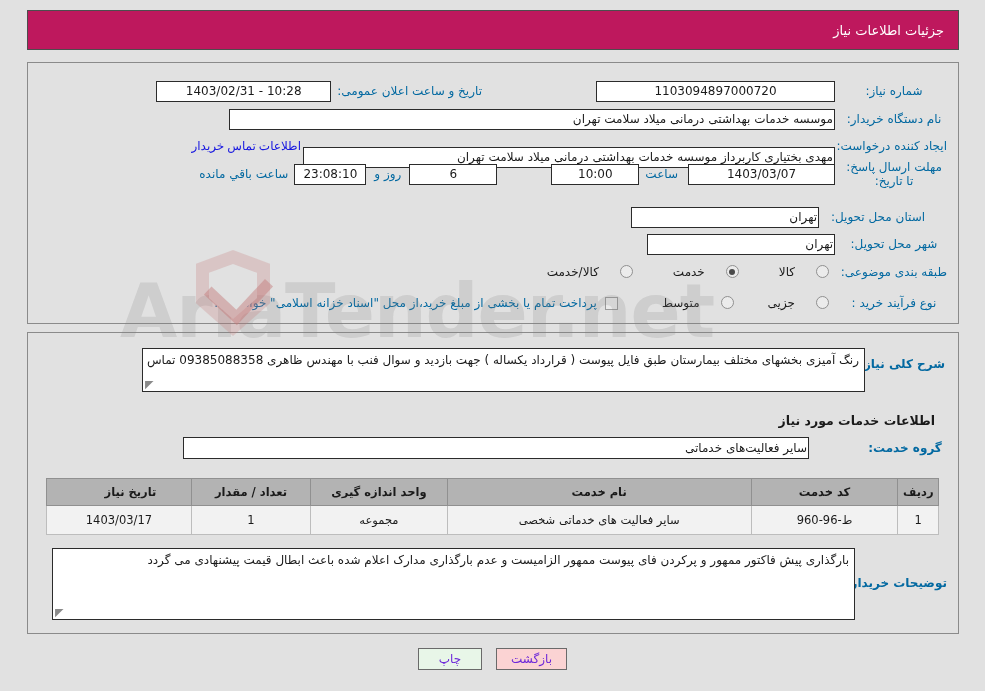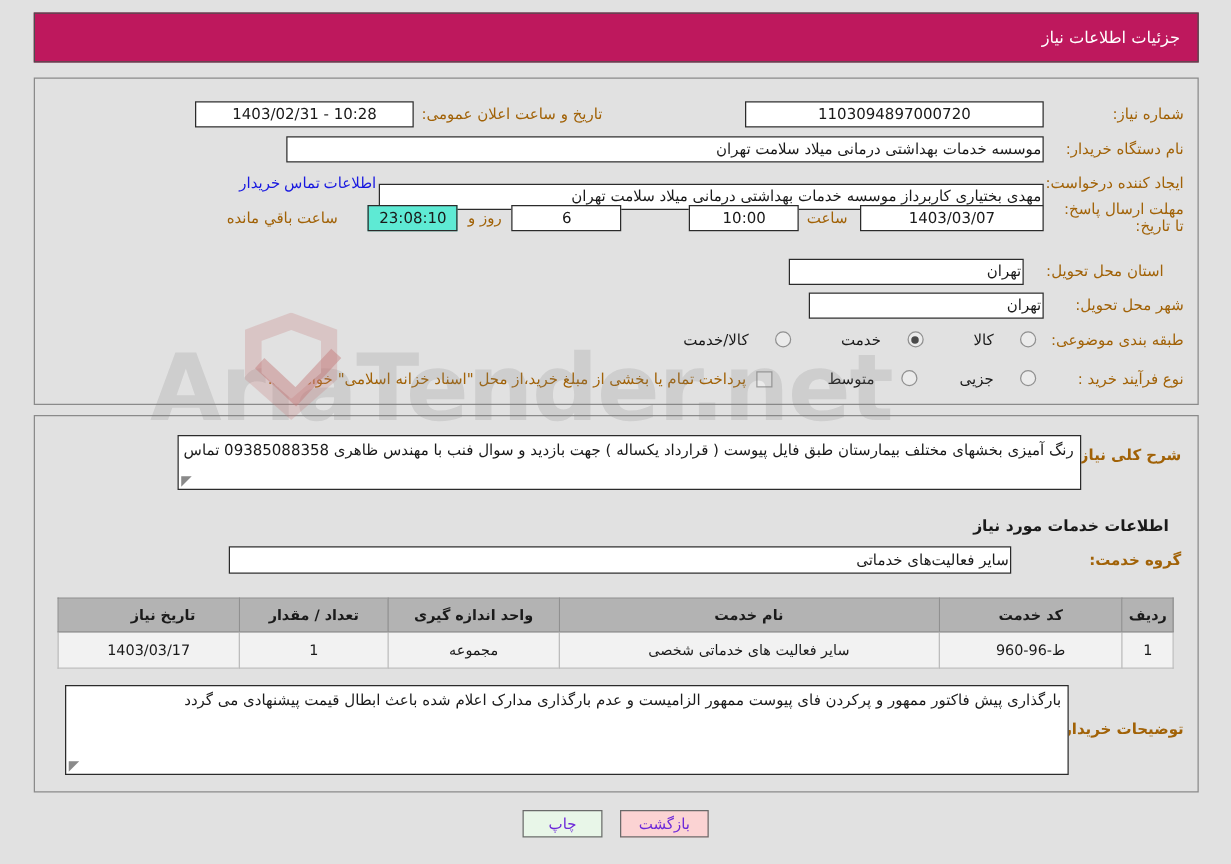--- a/index.html
+++ b/index.html
@@ -100,43 +100,43 @@
   #panel-bottom { left: 27px; top: 332px; width: 932px; height: 302px; }
 
   .row {
     position: absolute;
     display: flex;
     align-items: center;
     direction: rtl;
     white-space: nowrap;
   }
   .lbl {
-    text-align: right;
-    color: #a16207;
+    text-align: center;
+    color: #0369a1;
     font-size: 12px;
   }
   .lbl-bold { font-weight: bold; }
 
   .fld {
     border: 1px solid #2b2b2b;
     background: #ffffff;
     box-sizing: border-box;
     height: 21px;
     line-height: 19px;
     font-size: 12px;
     color: #1a1a1a;
     padding: 0 1px;
     overflow: hidden;
     text-overflow: clip;
     white-space: nowrap;
   }
   .fld.ltr { direction: ltr; text-align: center; }
   .fld.center { text-align: center; }
   .fld.rt { text-align: right; }
-  .fld.cream { background: #5eead4; }
+  .fld.cream { background: #ffffff; }
 
   .link {
     color: #1818e0;
     font-size: 12px;
     text-decoration: none;
     cursor: pointer;
   }
 
   
   .radio {
@@ -287,21 +287,21 @@
 </div>
 
 <div class="row" style="left:27px; top:162px; width:932px; height:24px; z-index:3;">
   <span class="lbl" style="width:106px; margin-right:12px; white-space:normal; line-height:14px;">مهلت ارسال پاسخ: تا تاریخ:</span>
   <div class="fld center" style="width:147px; margin-right:6px;">1403/03/07</div>
   <span class="lbl" style="margin-right:10px;">ساعت</span>
   <div class="fld center" style="width:88px; margin-right:6px;">10:00</div>
   <div class="fld center" style="width:88px; margin-right:54px;">6</div>
   <span class="lbl" style="margin-right:8px;">روز و</span>
   <div class="fld cream center" style="width:72px; margin-right:8px;">23:08:10</div>
-  <span class="lbl" style="margin-right:24px;">ساعت باقي مانده</span>
+  <span class="lbl" style="margin-right:6px;">ساعت باقي مانده</span>
 </div>
 
 <div class="row" style="left:27px; top:205px; width:932px; height:24px; z-index:3;">
   <span class="lbl" style="width:106px; margin-right:28px;">استان محل تحویل:</span>
   <div class="fld rt" style="width:188px; margin-right:6px;">تهران</div>
 </div>
 
 <div class="row" style="left:27px; top:232px; width:932px; height:24px; z-index:3;">
   <span class="lbl" style="width:106px; margin-right:12px;">شهر محل تحویل:</span>
   <div class="fld rt" style="width:188px; margin-right:6px;">تهران</div>

